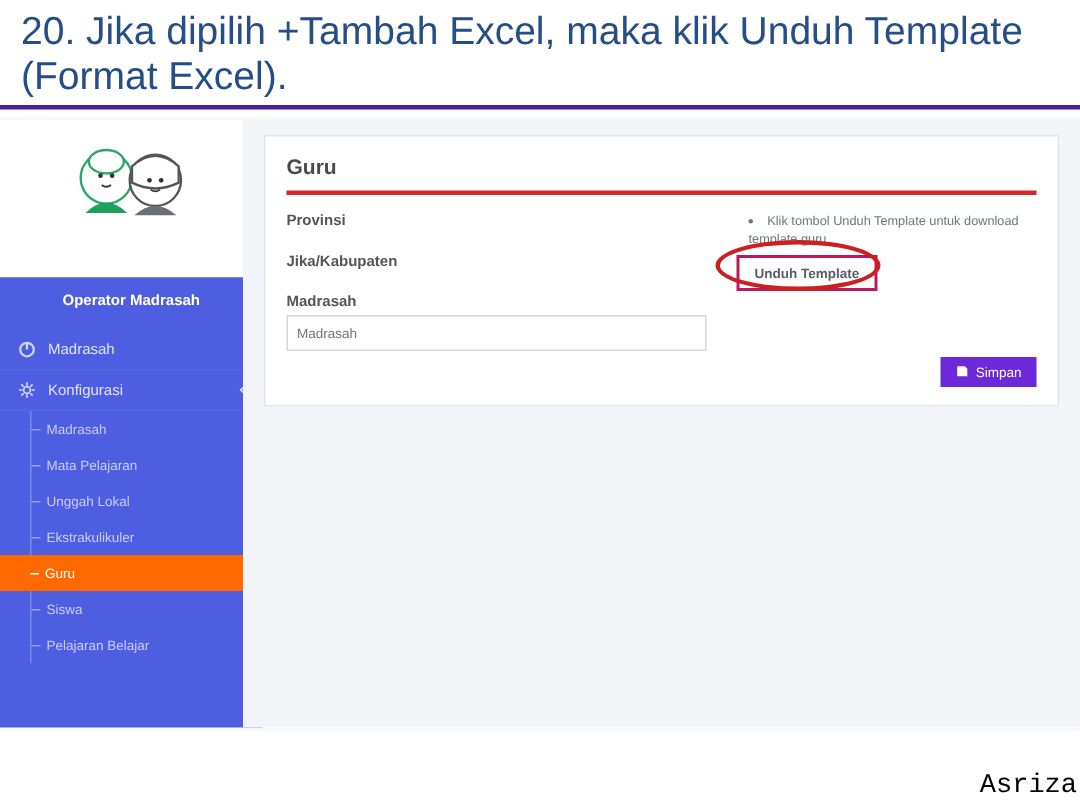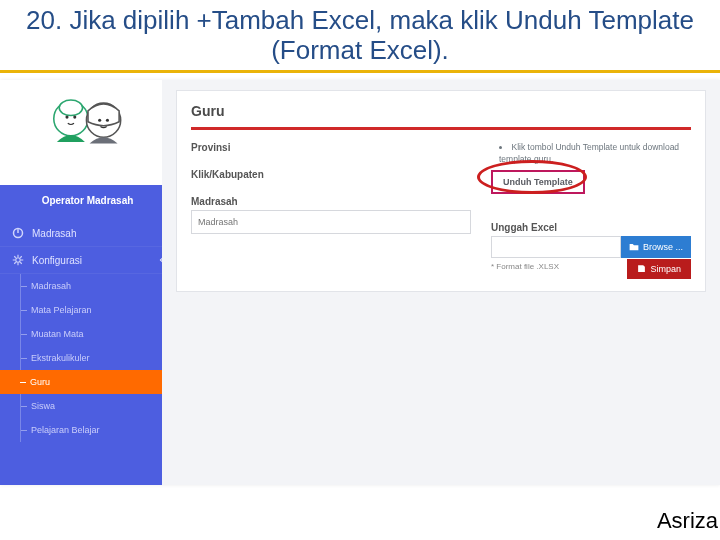--- a/index.html
+++ b/index.html
@@ -1,18 +1,18 @@
 <!DOCTYPE html>
 <html><head>
 <meta charset="utf-8">
 <style>
   * { box-sizing: border-box; margin: 0; padding: 0; font-family: Arial, Helvetica, sans-serif; }
   html, body { width: 720px; height: 540px; background: #fff; }
   .slide { width: 720px; height: 540px; position: relative; }
-  .title-band { padding: 6px 14px 4px 14px; border-bottom: 3px solid #eab308; text-align: center; }
+  .title-band { padding: 6px 14px 4px 14px; border-bottom: 3px solid #4c1d95; }
   .title-band h1 { font-size: 26px; line-height: 1.15; color: #254d87; font-weight: 400; }
   .shot { position: absolute; left: 0; top: 80px; width: 720px; height: 405px; box-shadow: 0 0 4px rgba(0,0,0,0.08); }
 
   
   .sidebar { position: absolute; left: 0; top: 0; bottom: 0; width: 175px; background: #4d5ee0; color: #fff; font-size: 10px; }
   .avatar-area { height: 105px; background: #fff; text-align: center; padding-top: 6px; }
   .avatar-area svg { width: 96px; height: 70px; }
   .role { background: #4d5ee0; color: #fff; text-align: center; font-size: 10px; font-weight: 700; padding: 10px 0 14px; }
   .menu { list-style: none; }
   .menu > li { display: flex; align-items: center; padding: 7px 10px 7px 12px; color: #dfe2ff; border-bottom: 1px solid rgba(255,255,255,0.06); cursor: pointer; position: relative; }
@@ -44,24 +44,24 @@
   .dl-btn { display: inline-block; border: 2px solid #be185d; background: #fff; color: #5a5c63; font-size: 9px; font-weight: 700; padding: 5px 10px; cursor: pointer; }
   .ring { position: absolute; left: -14px; top: -10px; width: 110px; height: 34px; border: 3px solid #cc1f1f; border-radius: 50%; pointer-events: none; }
 
   .upload-section { margin-top: 28px; }
   .browse-row { display: flex; }
   .browse-input { flex: 1; height: 22px; border: 1px solid #d6d8dd; background: #fff; }
   .browse-btn { background: #2d7dd2; color: #fff; font-size: 9px; border: none; padding: 4px 8px; display: flex; align-items: center; gap: 4px; cursor: pointer; }
   .browse-btn svg { width: 10px; height: 10px; fill: #fff; }
   .format-note { font-size: 8px; color: #888; margin-top: 4px; }
 
-  .save-btn { position: absolute; right: 14px; bottom: 12px; background: #b91c1c; color: #fff; font-size: 9px; border: none; padding: 5px 10px; display: flex; align-items: flex-start; gap: 4px; cursor: pointer; }
+  .save-btn { position: absolute; right: 14px; bottom: 12px; background: #6d28d9; color: #fff; font-size: 9px; border: none; padding: 5px 10px; display: flex; align-items: flex-start; gap: 4px; cursor: pointer; }
   .save-btn svg { width: 9px; height: 9px; fill: #fff; }
 
-  .author { position: absolute; right: 2px; bottom: 6px; font-family: Liberation Sans, sans-serif; font-size: 22px; color: #000; }
+  .author { position: absolute; right: 2px; bottom: 6px; font-family: Liberation Mono, monospace; font-size: 18px; color: #000; }
 </style>
 </head>
 <body>
 
 <div class="slide">
   <div class="title-band">
     <h1>20. Jika dipilih +Tambah Excel, maka klik Unduh Template (Format Excel).</h1>
   </div>
 
   <div class="shot">
@@ -96,67 +96,54 @@
           <svg class="mi-icon" viewBox="0 0 16 16">
               <circle cx="8" cy="8" r="3" fill="none" stroke="#dfe2ff" stroke-width="1.5"></circle>
               <path d="M8 1v3M8 12v3M1 8h3M12 8h3M3 3l2 2M11 11l2 2M13 3l-2 2M5 11l-2 2" stroke="#dfe2ff" stroke-width="1.5"></path>
             </svg>
           <span>Konfigurasi</span>
         </li>
       </ul>
       <ul class="submenu">
         <li><span>Madrasah</span></li>
         <li><span>Mata Pelajaran</span></li>
-        <li><span>Muatan Mata</span></li>
+        <li><span>Unggah Lokal</span></li>
         <li><span>Ekstrakulikuler</span></li>
         <li class="active"><span>Guru</span></li>
         <li><span>Siswa</span></li>
         <li><span>Pelajaran Belajar</span></li>
       </ul>
     </div>
 
     <div class="main">
       <div class="panel clearfix">
         <h2>Guru</h2>
 
         <div class="form-left">
           <div class="row">
             <span class="lbl">Provinsi</span>
           </div>
           <div class="row">
-            <span class="lbl">Klik/Kabupaten</span>
+            <span class="lbl">Jika/Kabupaten</span>
           </div>
           <div class="row">
             <span class="lbl">Madrasah</span>
             <input class="val-input" placeholder="Madrasah" style="">
           </div>
         </div>
 
         <div class="form-right">
           <ul class="hint-list">
             <li>Klik tombol Unduh Template untuk download template guru.</li>
           </ul>
           <div class="dl-btn-wrap">
             <button class="dl-btn">Unduh Template</button>
             <div class="ring"></div>
           </div>
 
-          <div class="upload-section">
-            <span class="lbl">Unggah Excel</span>
-            <div class="browse-row">
-              <div class="browse-input"></div>
-              <button class="browse-btn">
-                <svg viewBox="0 0 16 16">
-                    <path d="M1 3h5l2 2h7v8H1z"></path>
-                  </svg>
-                <span>Browse ...</span>
-              </button>
-            </div>
-            <div class="format-note">* Format file .XLSX</div>
-          </div>
         </div>
 
         <button class="save-btn">
           <svg viewBox="0 0 16 16">
               <path d="M2 2h9l3 3v9H2z M4 2h6v4H4z M5 9h6v5H5z"></path>
             </svg>
           <span>Simpan</span>
         </button>
       </div>
     </div>

